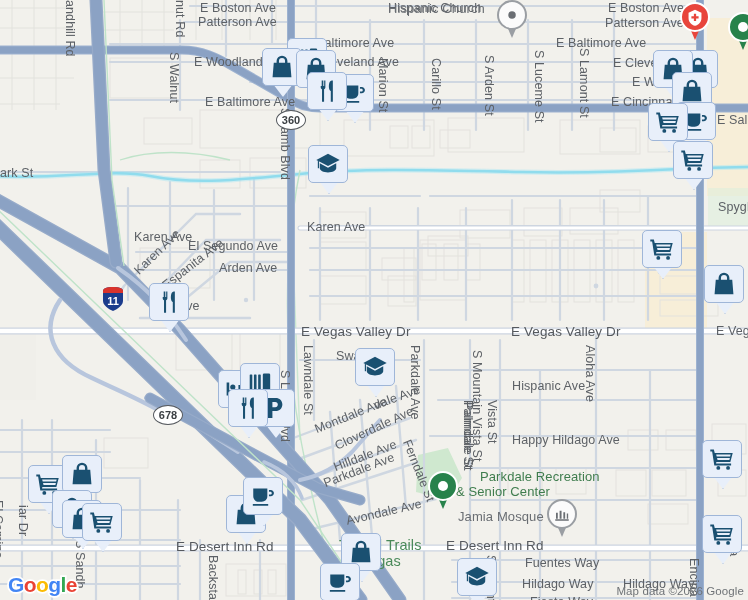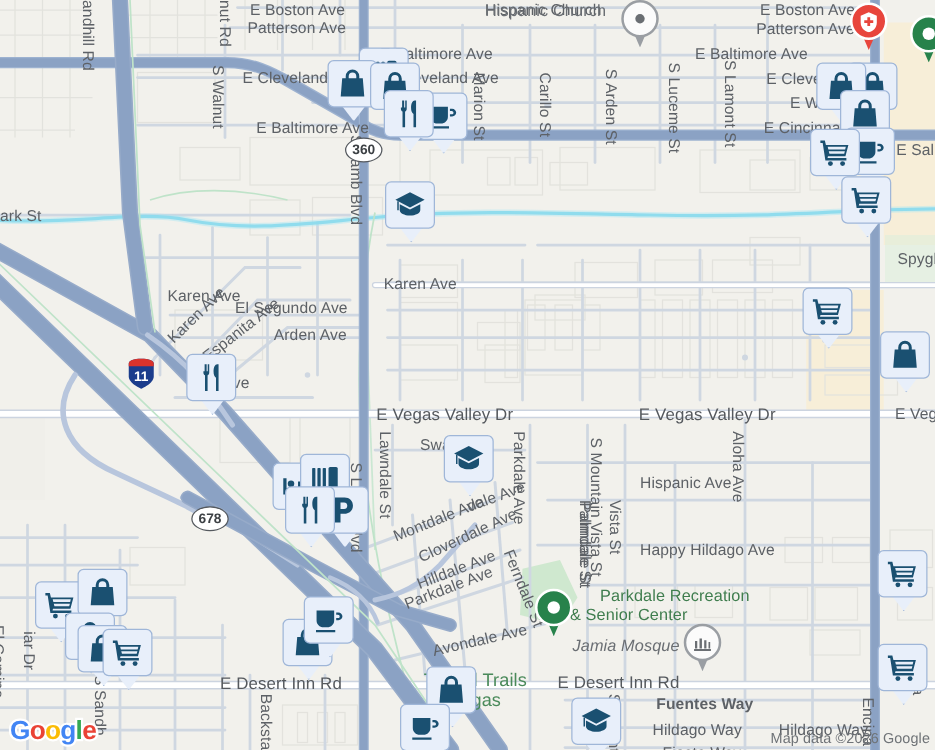--- a/index.html
+++ b/index.html
@@ -309,42 +309,42 @@
     </g>
   </svg>
 
   <div id="h-labels">
       <div class="lbl" style="left: 200px; top: 2px;">E Boston Ave</div>
       <div class="lbl" style="left: 198px; top: 16px;">Patterson Ave</div>
       <div class="lbl" style="left: 608px; top: 2px;">E Boston Ave</div>
       <div class="lbl" style="left: 605px; top: 17px;">Patterson Ave</div>
       <div class="lbl" style="left: 304px; top: 37px;">E Baltimore Ave</div>
       <div class="lbl" style="left: 556px; top: 37px;">E Baltimore Ave</div>
-      <div class="lbl" style="left: 194px; top: 56px;">E Cleveland</div>
+      <div class="lbl" style="left: 194px; top: 56px;">E Woodland</div>
       <div class="lbl" style="left: 318px; top: 56px;">Cleveland Ave</div>
       <div class="lbl" style="left: 613px; top: 57px;">E Cleve</div>
       <div class="lbl" style="left: 632px; top: 76px;">E W</div>
       <div class="lbl" style="left: 345px; top: 76px;">Ave</div>
       <div class="lbl" style="left: 205px; top: 96px;">E Baltimore Ave</div>
       <div class="lbl" style="left: 611px; top: 96px;">E Cincinnati</div>
       <div class="lbl" style="left: 717px; top: 114px;">E Sal</div>
       <div class="lbl" style="left: 0px; top: 167px;">ark St</div>
       <div class="lbl" style="left: 307px; top: 221px;">Karen Ave</div>
       <div class="lbl" style="left: 188px; top: 240px;">El Segundo Ave</div>
       <div class="lbl" style="left: 219px; top: 262px;">Arden Ave</div>
       <div class="lbl" style="left: 718px; top: 201px;">Spygla</div>
       <div class="lbl big" style="left: 301px; top: 325px;">E Vegas Valley Dr</div>
       <div class="lbl big" style="left: 511px; top: 325px;">E Vegas Valley Dr</div>
       <div class="lbl" style="left: 716px; top: 325px;">E Veg</div>
       <div class="lbl" style="left: 336px; top: 350px;">Swa</div>
       <div class="lbl" style="left: 512px; top: 380px;">Hispanic Ave</div>
       <div class="lbl" style="left: 512px; top: 434px;">Happy Hildago Ave</div>
       <div class="lbl big" style="left: 176px; top: 540px;">E Desert Inn Rd</div>
       <div class="lbl big" style="left: 446px; top: 539px;">E Desert Inn Rd</div>
-      <div class="lbl" style="left: 525px; top: 557px; font-weight: bold;">Fuentes Way</div>
+      <div class="lbl" style="left: 525px; top: 557px;">Fuentes Way</div>
       <div class="lbl" style="left: 522px; top: 578px;">Hildago Way</div>
       <div class="lbl" style="left: 623px; top: 578px;">Hildago Way</div>
       <div class="lbl" style="left: 530px; top: 596px;">Fiesta Way</div>
       <div class="lbl" style="left: 388px; top: 2px;">Hispanic Church</div>
       <div class="lbl" style="left: 134px; top: 231px;">Karen Ave</div>
     </div>
   <div id="v-labels">
       <div class="lbl vert" style="left: 76px; top: 0px; transform: rotate(90deg);">andhill Rd</div>
       <div class="lbl vert" style="left: 186px; top: 0px; transform: rotate(90deg);">nut Rd</div>
       <div class="lbl vert" style="left: 180px; top: 52px; transform: rotate(90deg);">S Walnut</div>
@@ -378,21 +378,21 @@
       <div class="lbl" style="left: 333px; top: 441px; transform-origin: 0px 0px; transform: rotate(-25deg);">Cloverdale Ave</div>
       <div class="lbl" style="left: 332px; top: 462px; transform-origin: 0px 0px; transform: rotate(-21deg);">Hilldale Ave</div>
       <div class="lbl" style="left: 322px; top: 478px; transform-origin: 0px 0px; transform: rotate(-21deg);">Parkdale Ave</div>
       <div class="lbl" style="left: 345px; top: 515px; transform-origin: 0px 0px; transform: rotate(-13deg);">Avondale Ave</div>
       <div class="lbl" style="left: 412px; top: 438px; transform-origin: 0px 0px; transform: rotate(68deg);">Ferndale St</div>
       <div class="lbl" style="left: 372px; top: 400px; transform-origin: 0px 0px; transform: rotate(-20deg);">dale Ave</div>
     </div>
   <div id="p-labels">
       <div class="lbl park" style="left: 480px; top: 470px;">Parkdale Recreation</div>
       <div class="lbl park" style="left: 456px; top: 485px;">&amp; Senior Center</div>
-      <div class="lbl poi" style="left: 458px; top: 510px; font-style: italic;">Jamia Mosque</div>
+      <div class="lbl poi" style="left: 458px; top: 510px;">Jamia Mosque</div>
       <div class="lbl parkbig" style="left: 339px; top: 538px;">Th</div>
       <div class="lbl parkbig" style="left: 374px; top: 538px;">d Trails</div>
       <div class="lbl parkbig" style="left: 369px; top: 554px;">egas</div>
       <div class="lbl poi" style="left: 388px; top: 2px;">Hispanic Church</div>
     </div>
 
   <div id="shields">
       <div class="shield oval" style="left: 276px; top: 110px;">360</div>
       <div class="shield oval" style="left: 153px; top: 405px;">678</div>
       <div class="shield isign" style="left: 101px; top: 286px;"><svg viewBox="0 0 24 26" width="24" height="26">

